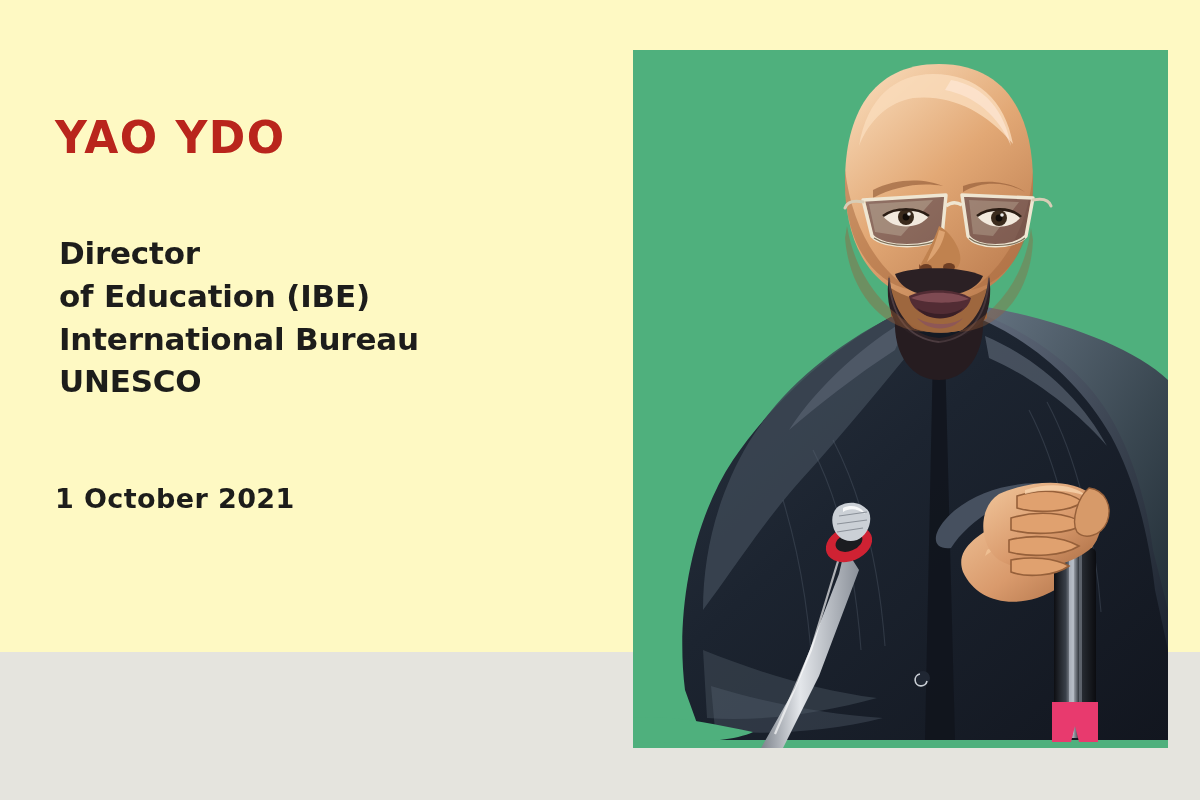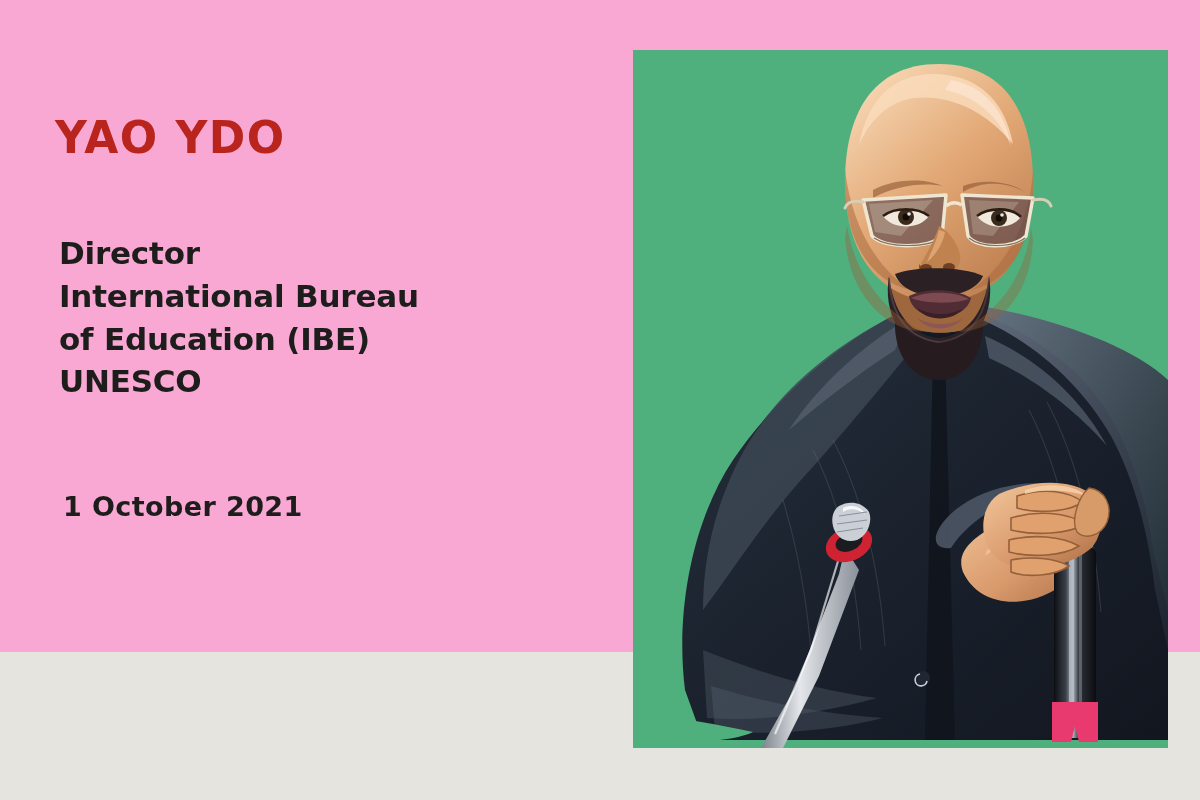--- a/index.html
+++ b/index.html
@@ -12,21 +12,21 @@
     height: 800px;
     overflow: hidden;
     background: #e5e4de;
     font-family: "Liberation Sans", sans-serif;
   }
 
   .slide {
     position: relative;
     width: 1200px;
     height: 652px;
-    background: #f9a8d4;
+    background: #fef9c3;
   }
 
   
   .text-col {
     position: absolute;
     left: 55px;
     top: 0;
     width: 540px;
     height: 800px;
   }
@@ -60,21 +60,21 @@
   }
   .speaker-role .role-line {
     display: block;
     white-space: nowrap;
   }
 
   .speaker-date {
     position: absolute;
     top: 485px;
     left: 0;
-    margin: 8px;
+    margin: 0;
     font-family: "DejaVu Sans", sans-serif;
     font-size: 27px;
     font-weight: 700;
     letter-spacing: 0.4px;
     line-height: 1;
     color: #1d1d1b;
     white-space: nowrap;
   }
 
   
@@ -98,22 +98,22 @@
 <body>
 
 <div class="slide">
 
   <div class="text-col">
 
     <h1 class="speaker-name">YAO YDO</h1>
 
     <div class="speaker-role">
       <span class="role-line">Director</span>
+      <span class="role-line">of Education (IBE)</span>
       <span class="role-line">International Bureau</span>
-      <span class="role-line">of Education (IBE)</span>
       <span class="role-line">UNESCO</span>
     </div>
 
     <div class="speaker-date">1 October 2021</div>
   </div>
 
   <div class="portrait-panel">
     <svg class="portrait-svg" viewBox="0 0 535 698" preserveAspectRatio="xMidYMid slice">
       <defs>
         <linearGradient id="skinG" x1="0" y1="0" x2="1" y2="1">

